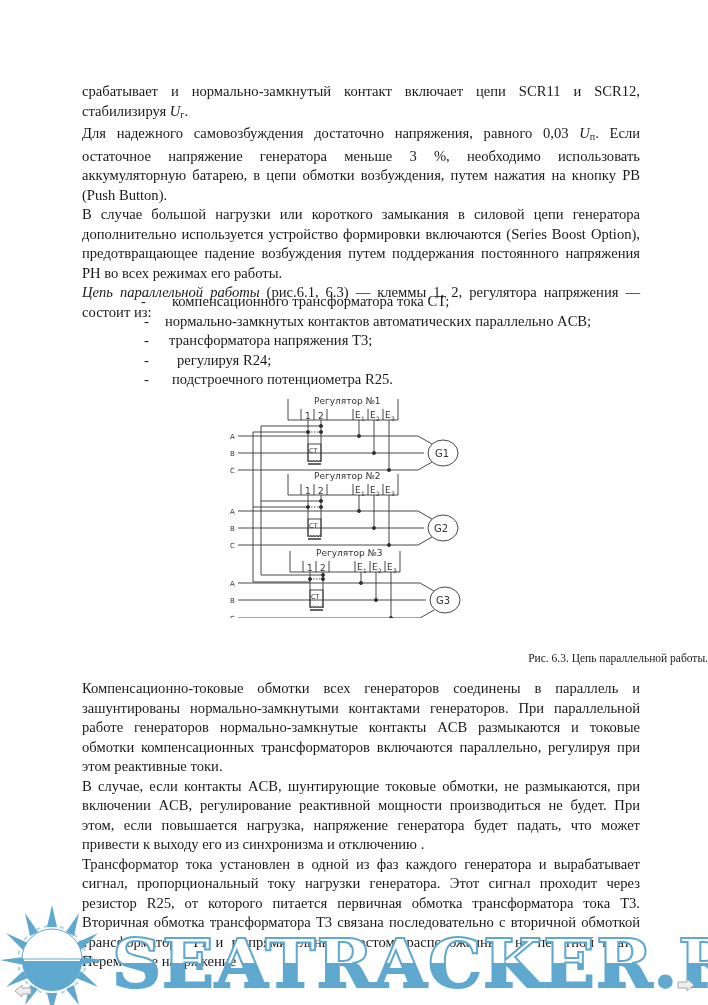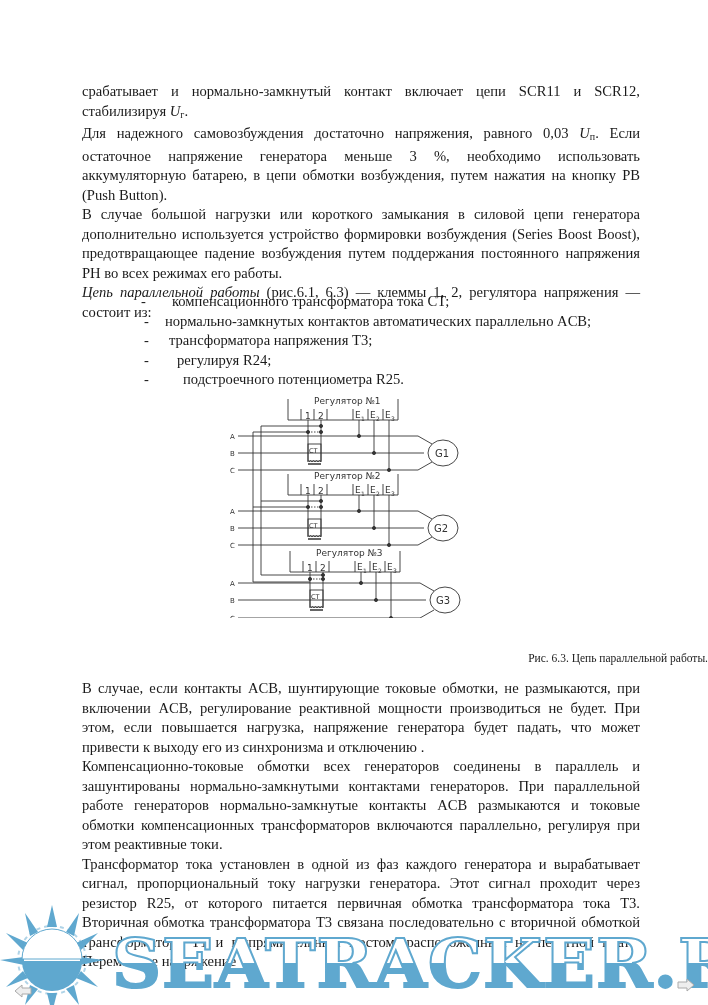--- a/index.html
+++ b/index.html
@@ -22,21 +22,21 @@
   .nav-arrow { position: absolute; width: 18px; height: 14px; }
 </style>
 </head>
 <body>
 
 <div class="page">
 
   <div class="text-block" style="top:82px;">
     <p class="p"><span>срабатывает и нормально-замкнутый контакт включает цепи SCR11 и SCR12, стабилизиру­я </span><i>U</i><span class="sub">г</span><span>.</span></p>
     <p class="p"><span>Для надежного самовозбуждения достаточно напряжения, равного 0,03 </span><i>U</i><span class="sub">п</span><span>. Если остаточное напряжение генератора меньше 3 %, необходимо использовать аккумуляторную батарею, в цепи обмотки возбуждения, путем нажатия на кнопку PB (Push Button).</span></p>
-    <p class="p">В случае большой нагрузки или короткого замыкания в силовой цепи генератора дополнительно используется устройство формировки возбуждения (Series Boost Boost), предотвращающее падение возбуждения путем поддержания постоянного напряжения РН во всех режимах его работы.</p>
+    <p class="p">В случае большой нагрузки или короткого замыкания в силовой цепи генератора дополнительно используется устройство формировки включаются (Series Boost Option), предотвращающее падение возбуждения путем поддержания постоянного напряжения РН во всех режимах его работы.</p>
     <p class="p"><i>Цепь параллельной работы</i><span> (рис.6.1, 6.3) — клеммы 1, 2, регулятора напряжения — состоит из:</span></p>
   </div>
 
   <div class="list" style="top:292px;">
     <div class="li">
       <span class="dash" style="left:59px;">-</span>
       <span class="txt" style="left:90px;">компенсационного трансформатора тока CT;</span>
     </div>
     <div class="li">
       <span class="dash" style="left:62px;">-</span>
@@ -45,21 +45,21 @@
     <div class="li">
       <span class="dash" style="left:62px;">-</span>
       <span class="txt" style="left:87px;text-align:center;">трансформатора напряжения Т3;</span>
     </div>
     <div class="li">
       <span class="dash" style="left:62px;">-</span>
       <span class="txt" style="left:95px;">регулируя R24;</span>
     </div>
     <div class="li">
       <span class="dash" style="left:62px;">-</span>
-      <span class="txt" style="left:101px;text-align:center;">подстроечного потенциометра R25.</span>
+      <span class="txt" style="left:90px;text-align:center;">подстроечного потенциометра R25.</span>
     </div>
   </div>
 
   <div class="figure">
     <svg width="244" height="226" viewBox="0 0 244 226" xmlns="http://www.w3.org/2000/svg" font-family="DejaVu Sans, sans-serif" font-size="9" fill="none" stroke="#333" stroke-width="0.9">
 
       <g transform="translate(0,0)">
         <text x="90" y="12" fill="#333" stroke="none" font-size="9">Регулятор №1</text>
 
         <polyline points="64,7 64,28 174,28 174,7"></polyline>
@@ -205,22 +205,22 @@
 
         <polyline points="97,34 37,34 37,183 99,183"></polyline>
         <polyline points="97,109 37,109"></polyline>
       </g>
     </svg>
   </div>
 
   <div class="caption">Рис. 6.3. Цепь параллельной работы.</div>
 
   <div class="text-block" style="top:679px;">
+    <p class="p">Компенсационно-токовые обмотки всех генераторов соединены в параллель и зашунтированы нормально-замкнутыми контактами генераторов. При параллельной работе генераторов нормально-замкнутые контакты ACB размыкаются и токовые обмотки компенсационных трансформаторов включаются  параллельно, регулируя при этом реактивные токи.</p>
     <p class="p">В случае, если контакты ACB, шунтирующие токовые обмотки, не размыкаются, при включении ACB, регулирование реактивной мощности производиться не будет. При этом, если повышается нагрузка, напряжение генератора будет падать, что может привести к выходу его из синхронизма и отключению .</p>
-    <p class="p">Компенсационно-токовые обмотки всех генераторов соединены в параллель и зашунтированы нормально-замкнутыми контактами генераторов. При параллельной работе генераторов нормально-замкнутые контакты ACB размыкаются и токовые обмотки компенсационных трансформаторов включаются  параллельно, регулируя при этом реактивные токи.</p>
     <p class="p">Трансформатор тока установлен в одной из фаз каждого генератора и вырабатывает сигнал, пропорциональный току нагрузки генератора. Этот сигнал проходит через резистор R25, от которого питается первичная обмотка трансформатора тока Т3. Вторичная обмотка трансформатора Т3 связана последовательно с вторичной обмоткой трансформатора Т1 и выпрямительным мостом, расположенным на печатной плате. Переменное напряжение</p>
   </div>
 
   <div class="watermark">
     <svg width="708" height="100" viewBox="0 0 708 100" xmlns="http://www.w3.org/2000/svg">
       <defs>
         <linearGradient id="wmfill" x1="0" y1="0" x2="0" y2="1">
           <stop offset="0" stop-color="#ffffff"></stop>
           <stop offset="0.5" stop-color="#ffffff"></stop>
           <stop offset="0.5" stop-color="#5fa8cf"></stop>

